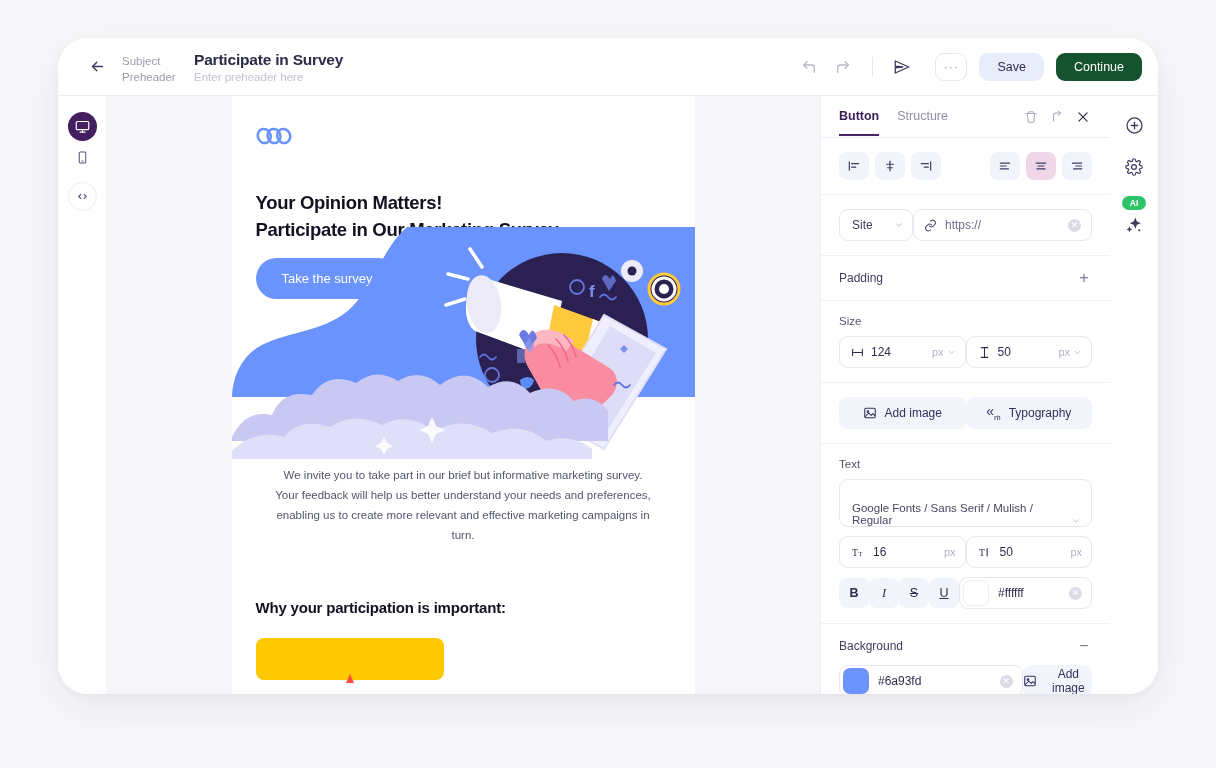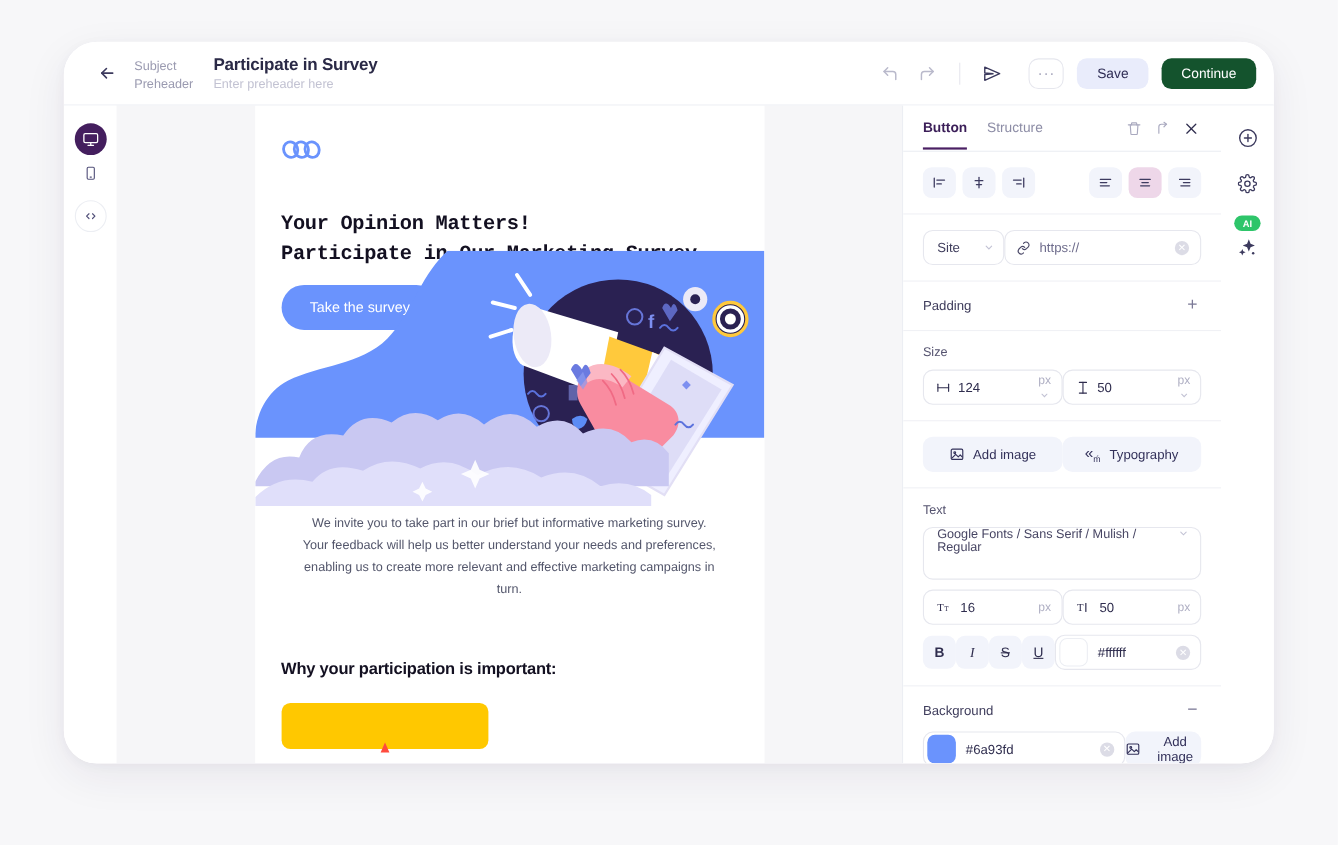--- a/index.html
+++ b/index.html
@@ -90,21 +90,21 @@
     position: relative;
   }
   .email {
     width: 463px; background: #ffffff; position: relative;
     overflow: hidden;
   }
   .email-inner { padding: 30px 0 0 0; }
   .logo { padding-left: 24px; margin-bottom: 40px; }
   .headline {
     font-size: 18.5px; font-weight: bold; color: #131021;
-    line-height: 1.45; padding: 0 24px; letter-spacing: -.3px; font-family: Liberation Mono, monospace;
+    line-height: 1.45; padding: 0 24px; letter-spacing: -.3px;
   }
   .cta-wrap { padding: 14px 24px 0 24px; }
   .cta {
     display: inline-block; background: #6a93fd; color: #ffffff;
     font-size: 13px; padding: 13px 26px; border-radius: 22px;
     border: none; cursor: pointer; font-family: inherit;
   }
   .hero { position: relative; height: 232px; margin-top: -72px; pointer-events: none; }
   .hero svg { position: absolute; right: 0; bottom: 0; }
   .para {
@@ -187,30 +187,30 @@
   }
   .field-label-sm { font-size: 11.5px; color: #55536f; margin-bottom: 9px; }
 
   .num-field {
     flex: 1 1 0; height: 32px; border: 1px solid #e6e7ee; border-radius: 9px;
     display: flex; align-items: center; padding: 0 9px 0 11px; background: #fff;
     cursor: text; gap: 7px;
   }
   .num-icon { color: #2f2d4e; display: flex; align-items: center; }
   .num-val { font-size: 12px; color: #2f2d4e; flex: 1 1 auto; }
-  .unit { font-size: 11px; color: #b0b0c4; display: flex; align-items: center; gap: 3px; flex-direction: column; }
+  .unit { font-size: 11px; color: #b0b0c4; display: flex; align-items: center; gap: 3px; }
 
   .big-btn {
     flex: 1 1 0; height: 32px; background: #f2f4fb; border: none; border-radius: 9px;
     display: flex; align-items: center; justify-content: center; gap: 8px;
     font-size: 12px; color: #33315a; cursor: pointer; font-family: inherit;
   }
   .font-select {
     height: 48px; border: 1px solid #e6e7ee; border-radius: 9px;
-    display: flex; align-items: flex-start; padding: 0 10px 0 12px;
+    display: flex; align-items: flex-end; padding: 0 10px 0 12px;
     font-size: 11.5px; color: #474563; background: #fff; cursor: pointer;
     justify-content: space-between; margin-bottom: 9px;
   }
   .style-btn {
     width: 30px; height: 30px; border-radius: 8px; background: #f2f4fb;
     display: flex; align-items: center; justify-content: center;
     font-size: 12.5px; color: #2f2d4e; cursor: pointer;
   }
   .color-field {
     flex: 1 1 auto; height: 32px; border: 1px solid #e6e7ee; border-radius: 9px;

